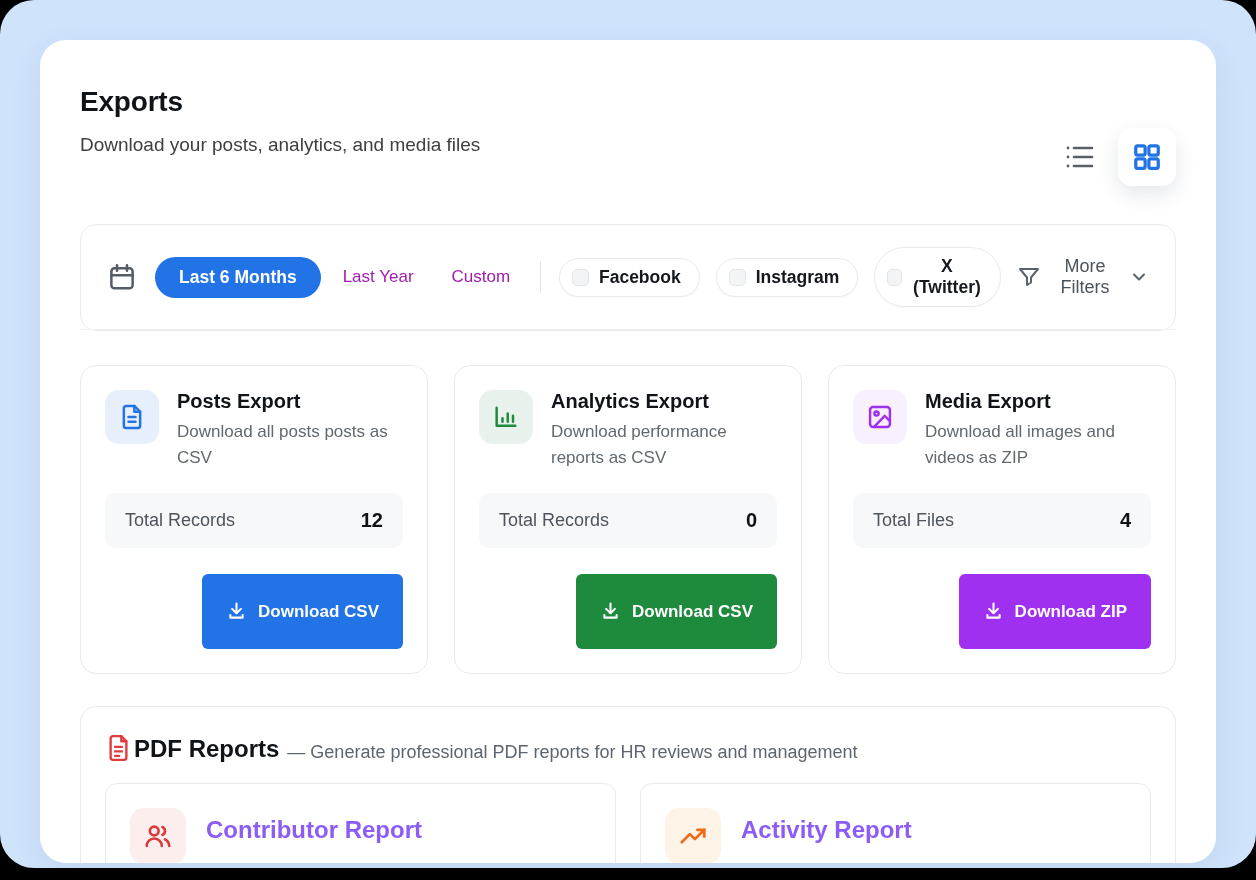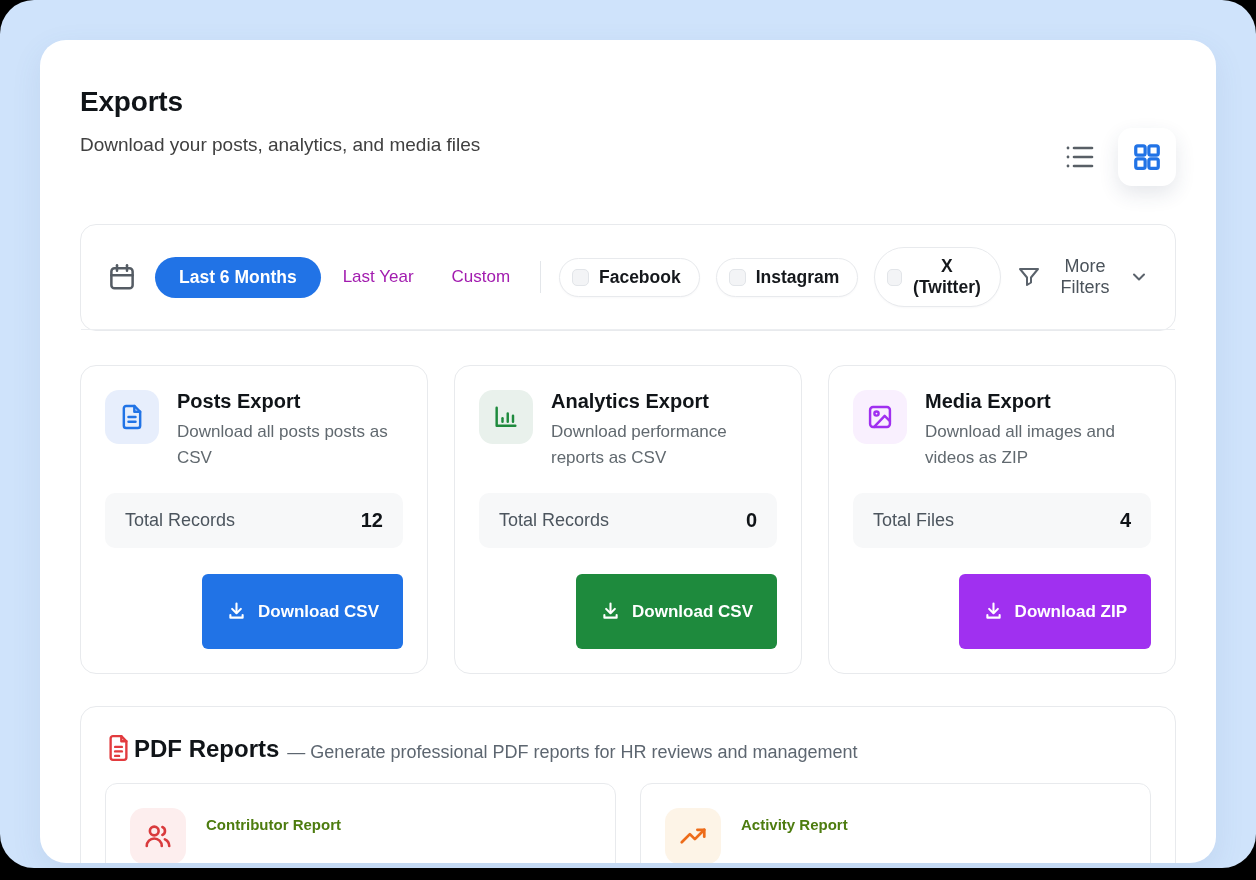--- a/index.html
+++ b/index.html
@@ -115,21 +115,21 @@
   .pdf-title { font-size: 24px; font-weight: 700; color: #101418; }
   .pdf-sub { margin-left: 6px; font-size: 18px; color: #5d6670; }
 
   .pdf-grid { margin-top: 20px; display: grid; grid-template-columns: 1fr 1fr; gap: 24px; }
   .report-card {
     border: 1px solid #e8eaed; border-radius: 12px; padding: 24px;
     display: flex; gap: 20px; align-items: flex-start; background: #fff;
     min-height: 120px; cursor: pointer;
   }
   .report-tile { flex: 0 0 auto; width: 56px; height: 56px; border-radius: 14px; display: flex; align-items: center; justify-content: center; }
-  .report-title { font-size: 15px; font-weight: 700; color: #4d7c0f; margin-top: 8px; }
+  .report-title { font-size: 24px; font-weight: 700; color: #8b5cf6; margin-top: 8px; }
 </style>
 </head>
 <body>
 
 <div class="screen">
   <div class="panel">
     <div class="inner">
 
       <div class="header-row">
         <div>

